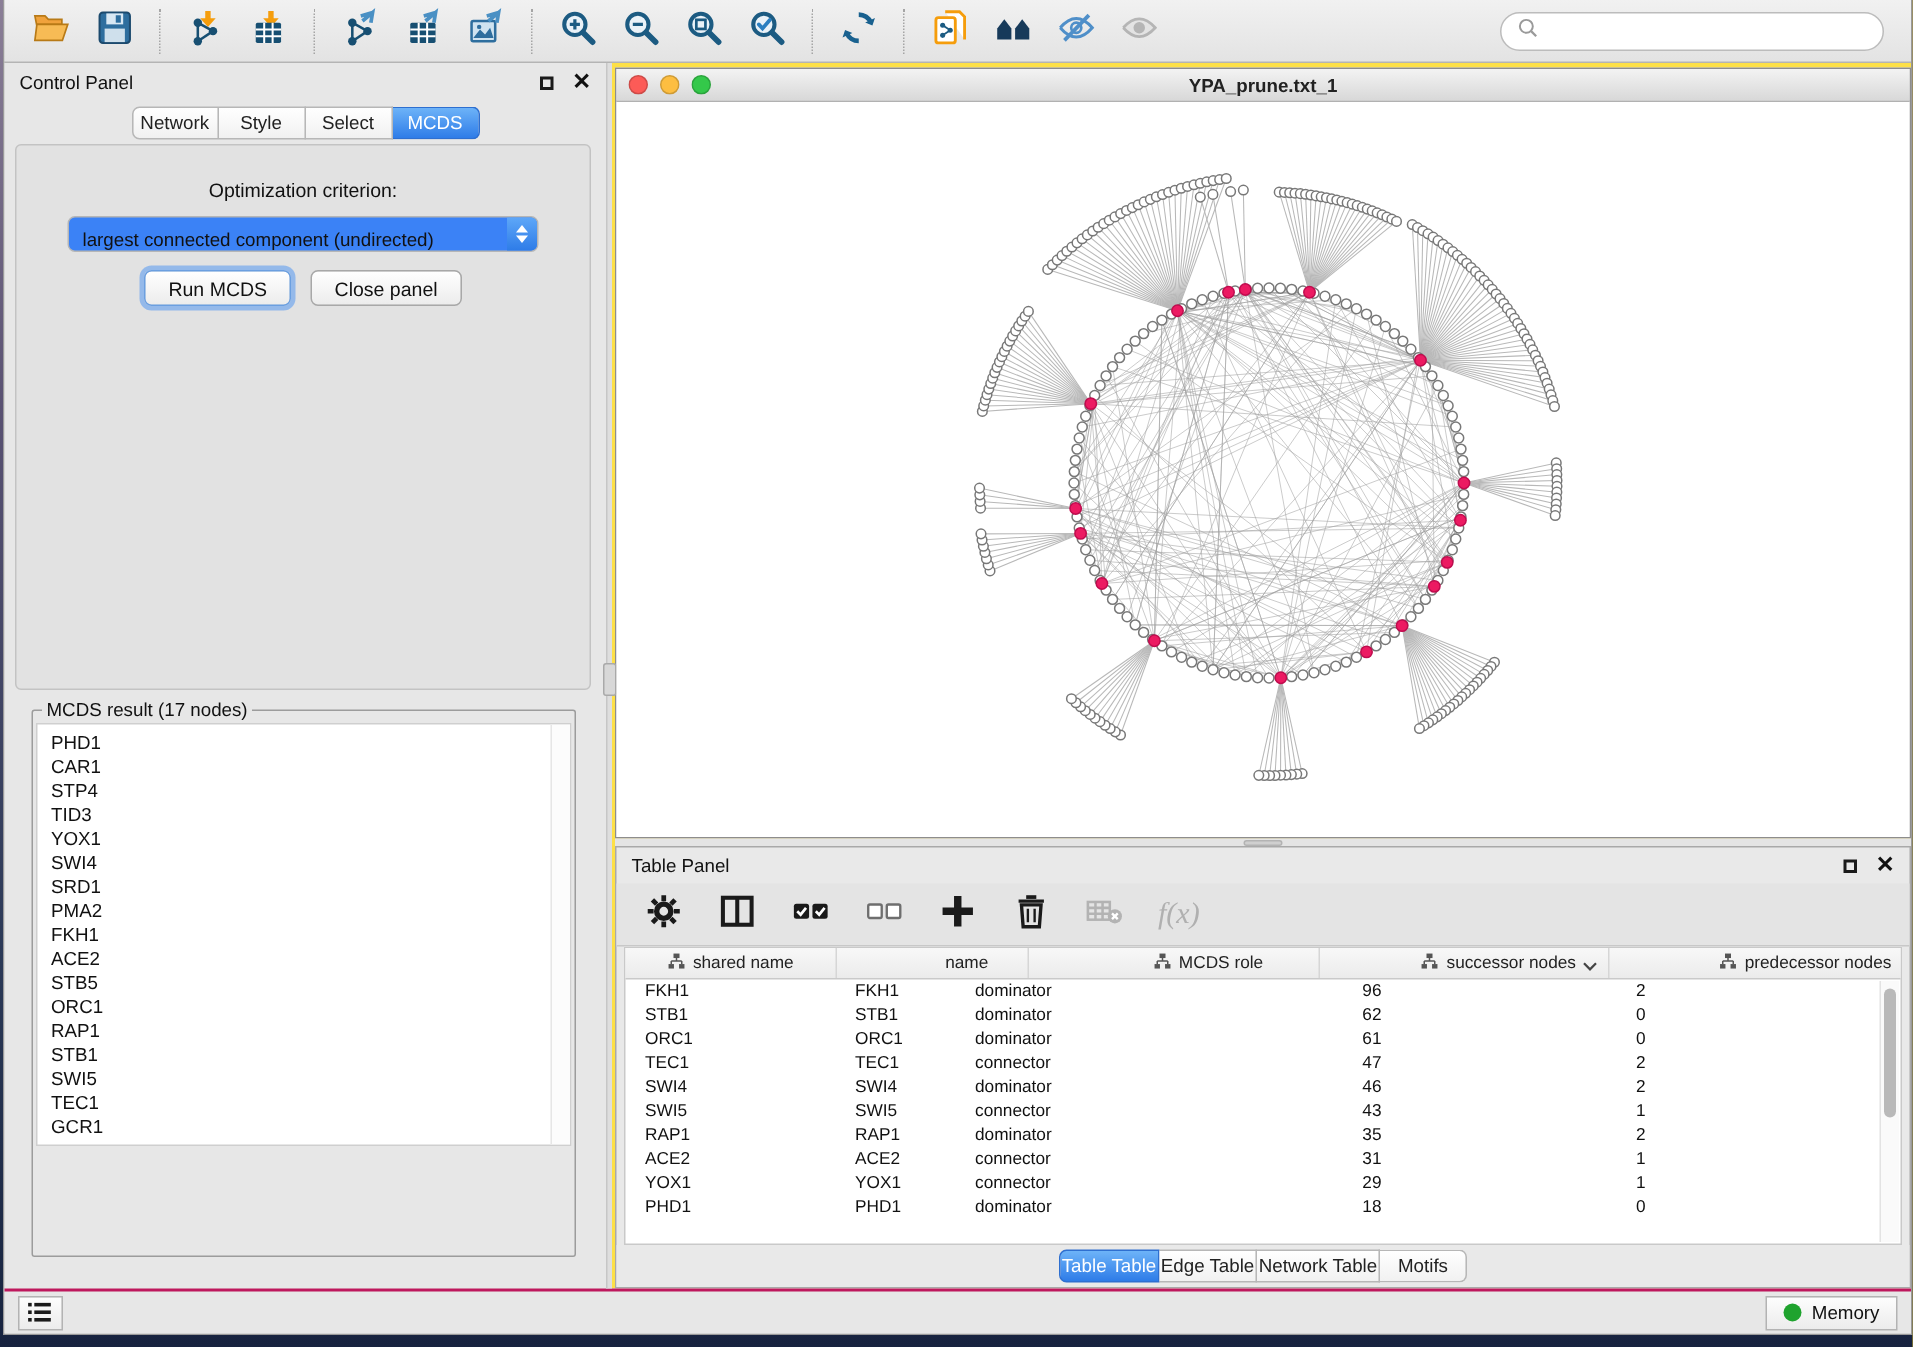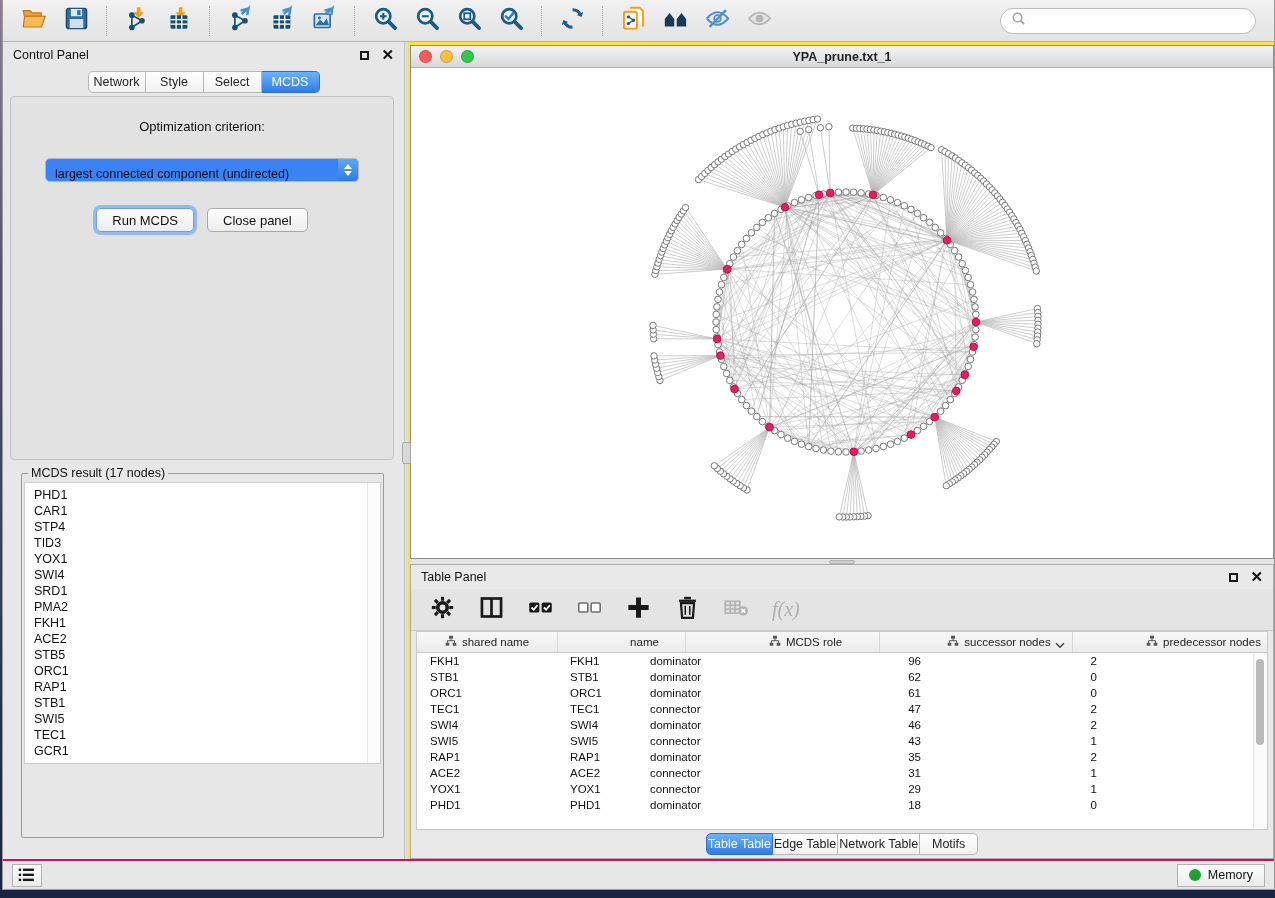--- a/index.html
+++ b/index.html
@@ -27,21 +27,21 @@
   .float-glyph{width:9px;height:9px;border:2px solid #1a1a1a;display:inline-block;}
   .close-glyph{font-weight:bold;font-size:15px;line-height:12px;color:#111;}
   .cp-tabs{height:28px;display:flex;justify-content:center;align-items:center;}
   .seg{display:flex;}
   .seg-btn{min-width:58px;padding:3px 1px;font-size:12.5px;color:#222;text-align:center;
     background:linear-gradient(#ffffff,#f1f1f1);border:1px solid #b7b7b7;border-left:none;}
   .seg-btn:first-child{border-left:1px solid #b7b7b7;border-radius:5px 0 0 5px;}
   .seg-btn:last-child{border-radius:0 5px 5px 0;}
   .seg-btn.active{background:linear-gradient(#6db3f8,#2e7ce8);color:#fff;border-color:#2e6fd0;}
   .cp-box{margin:0 10px 0 7px;height:364px;background:#e2e2e2;border:1px solid #c3c3c3;border-radius:4px;
-    display:flex;flex-direction:column;align-items:center;flex:none;gap:14px;}
+    display:flex;flex-direction:column;align-items:center;flex:none;}
   .opt-label{margin-top:22px;font-size:13px;color:#111;}
   .dropdown{margin-top:10px;width:314px;height:24px;background:#3b82f6;border:1px solid #b6b6b6;border-radius:5px;
     display:flex;align-items:flex-end;font-size:12.5px;}
   .dd-text{flex:1;padding:0 9px;white-space:nowrap;overflow:hidden;color:#111;}
   .dd-step{width:20px;height:22px;background:linear-gradient(#5ea7f8,#2e7ce8);border-radius:0 4px 4px 0;
     display:flex;flex-direction:column;align-items:center;justify-content:center;gap:2px;flex:none;}
   .tri-up{width:0;height:0;border-left:4px solid transparent;border-right:4px solid transparent;border-bottom:5px solid #fff;}
   .tri-down{width:0;height:0;border-left:4px solid transparent;border-right:4px solid transparent;border-top:5px solid #fff;}
   .btn-row{margin-top:12px;display:flex;gap:13px;}
   .btn{height:24px;padding:0 15px;background:linear-gradient(#ffffff,#ececec);border:1px solid #a8a8a8;

